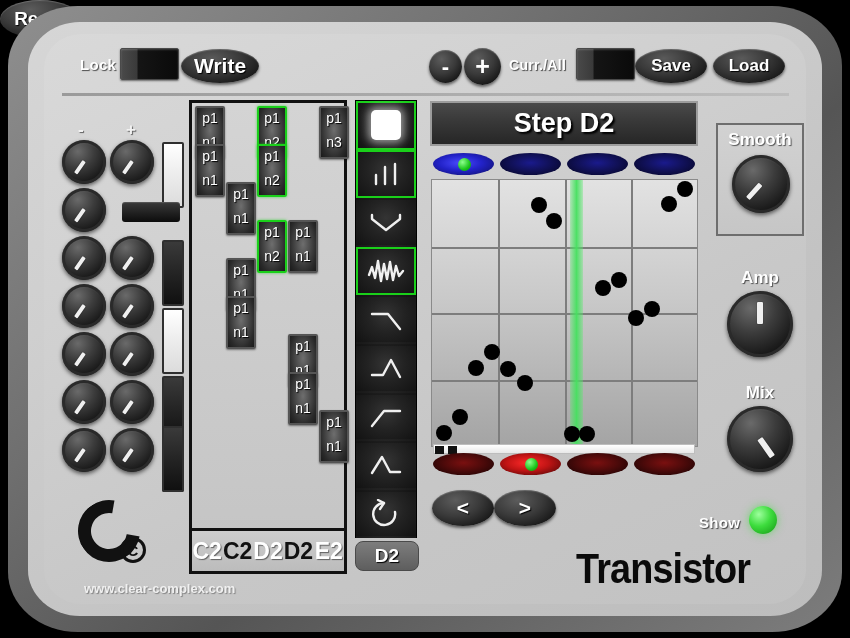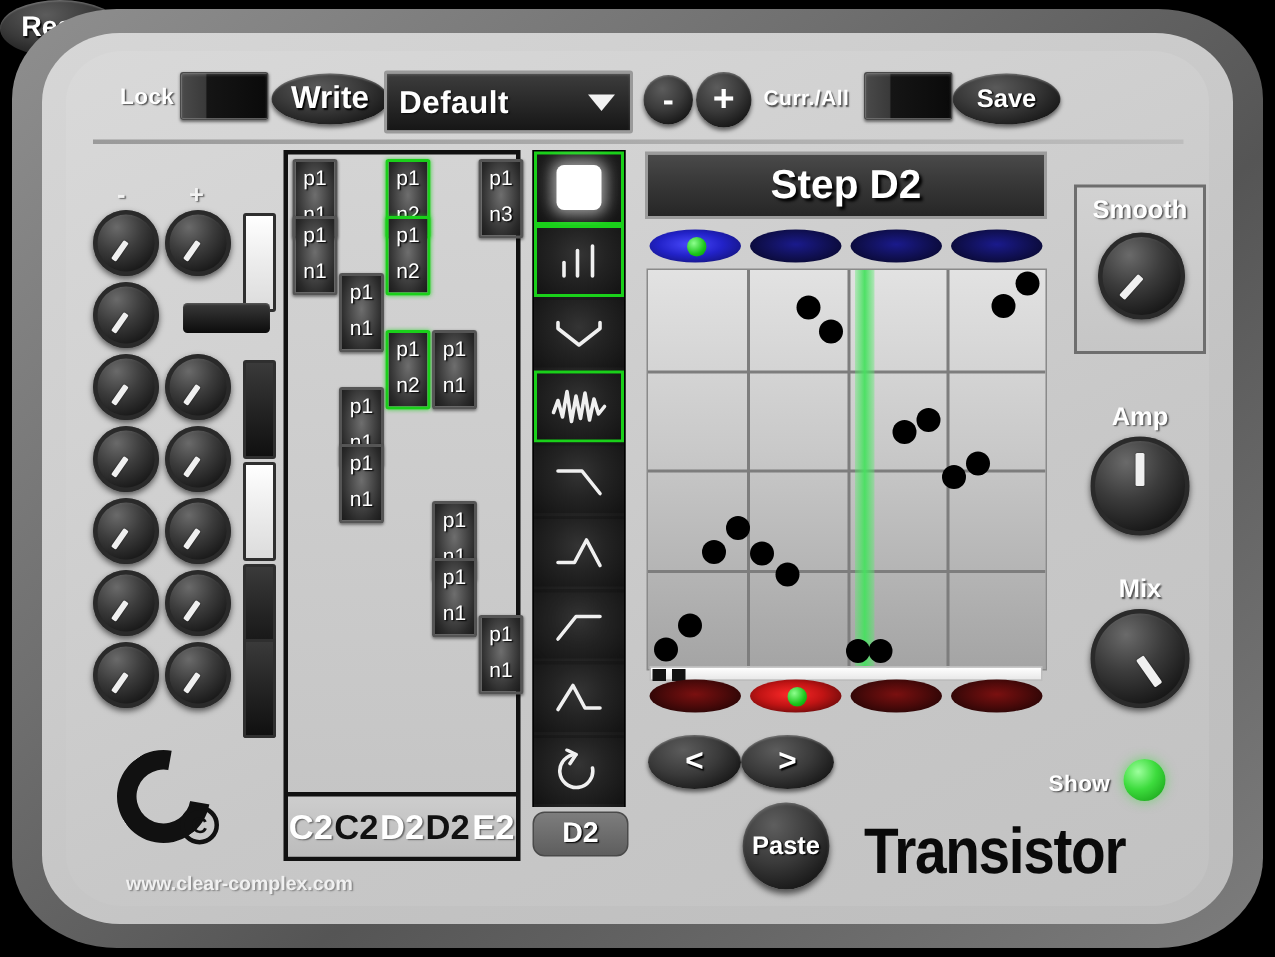--- a/index.html
+++ b/index.html
@@ -218,33 +218,32 @@
   <div class="panel"></div>
 
   <div id="toolbar">
     <div class="lbl tb-lock-label">Lock</div>
     <div class="toggle-sw" id="lock-toggle"></div>
 
     <div class="ell-btn" id="write-btn">
       <span>Write</span>
     </div>
 
-    <div id="preset-select">
-      <div class="lbl" id="preset-name">Default</div>
-      <div id="preset-chevron"></div>
-    </div>
 
     <div class="round-btn" id="minus-btn">-</div>
     <div class="round-btn" id="plus-btn">+</div>
 
     <div class="lbl tb-currall-label">Curr./All</div>
     <div class="toggle-sw" id="currall-toggle"></div>
 
     <div class="ell-btn" id="save-btn">
       <span>Save</span>
+    </div>
+    <div class="ell-btn" id="load-btn">
+      <span>Load</span>
     </div>
     <div id="tb-divider"></div>
   </div>
 
   <div id="knob-bank">
     <div class="pm-label" style="left:22px;top:0;">-</div>
     <div class="pm-label" style="left:70px;top:0;">+</div>
     <div id="knobs-host">
         <div class="knob" style="left: 6px; top: 20px; width: 44px; height: 44px;">
           <div class="ptr" style="width: 3.96px; height: 14.52px; left: 20.02px; top: 7.48px; transform-origin: 50% 100%; transform: rotate(215deg);"></div>
@@ -494,23 +493,20 @@
 
   <div class="nav-btn" id="prev-btn">
     <span>&lt;</span>
   </div>
   <div class="nav-btn" id="next-btn">
     <span>&gt;</span>
   </div>
   <div id="reset-btn">
     <span>Reset</span>
   </div>
-  <div class="circ-btn" id="paste-btn">
-    <span>Paste</span>
-  </div>
 
   <div id="brand">Transistor</div>
 
   <div id="smooth-box">
     <div class="rk-label" style="top:5px;">Smooth</div>
   </div>
   <div id="right-knobs-host">
       <div class="knob" style="left: 732px; top: 155px; width: 58px; height: 58px;">
         <div class="ptr" style="width: 5.22px; height: 19.14px; left: 26.39px; top: 9.86px; transform-origin: 50% 100%; transform: rotate(222deg);"></div>
       </div>

